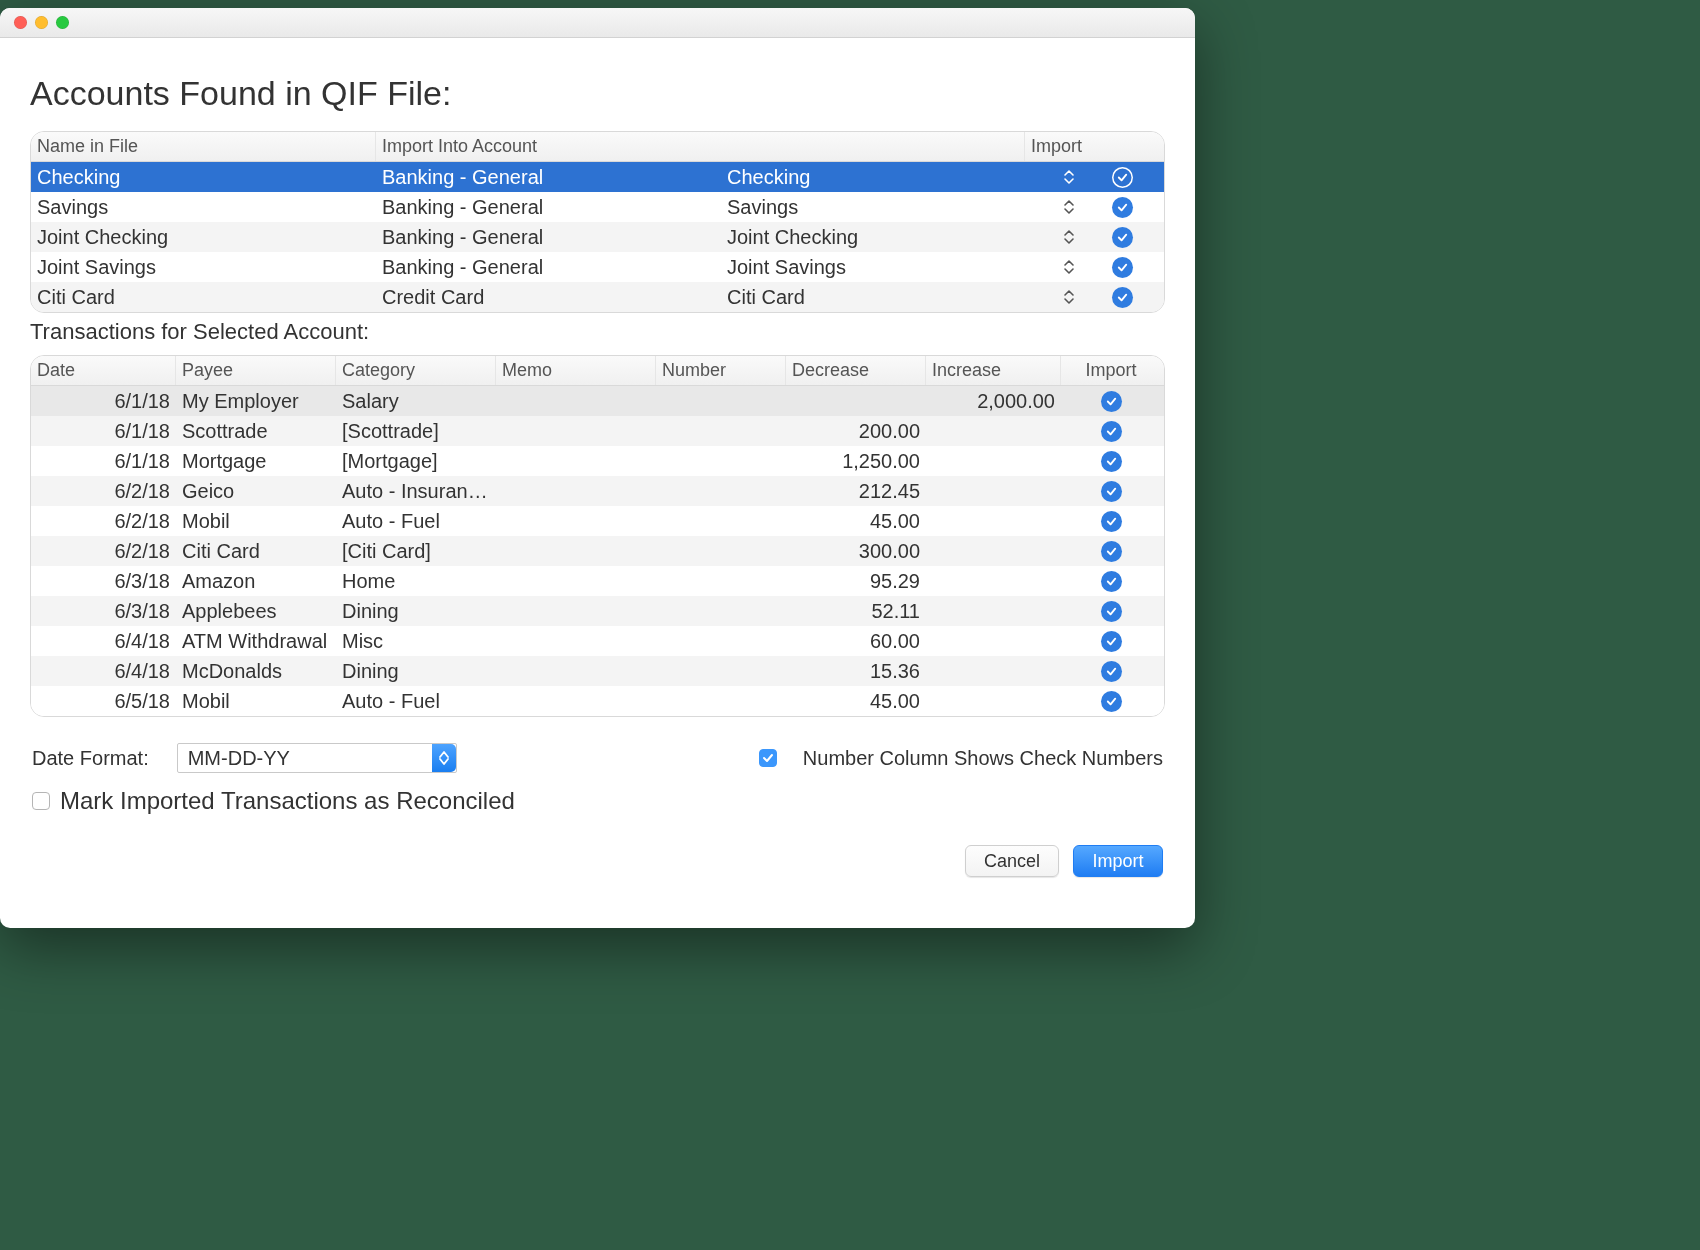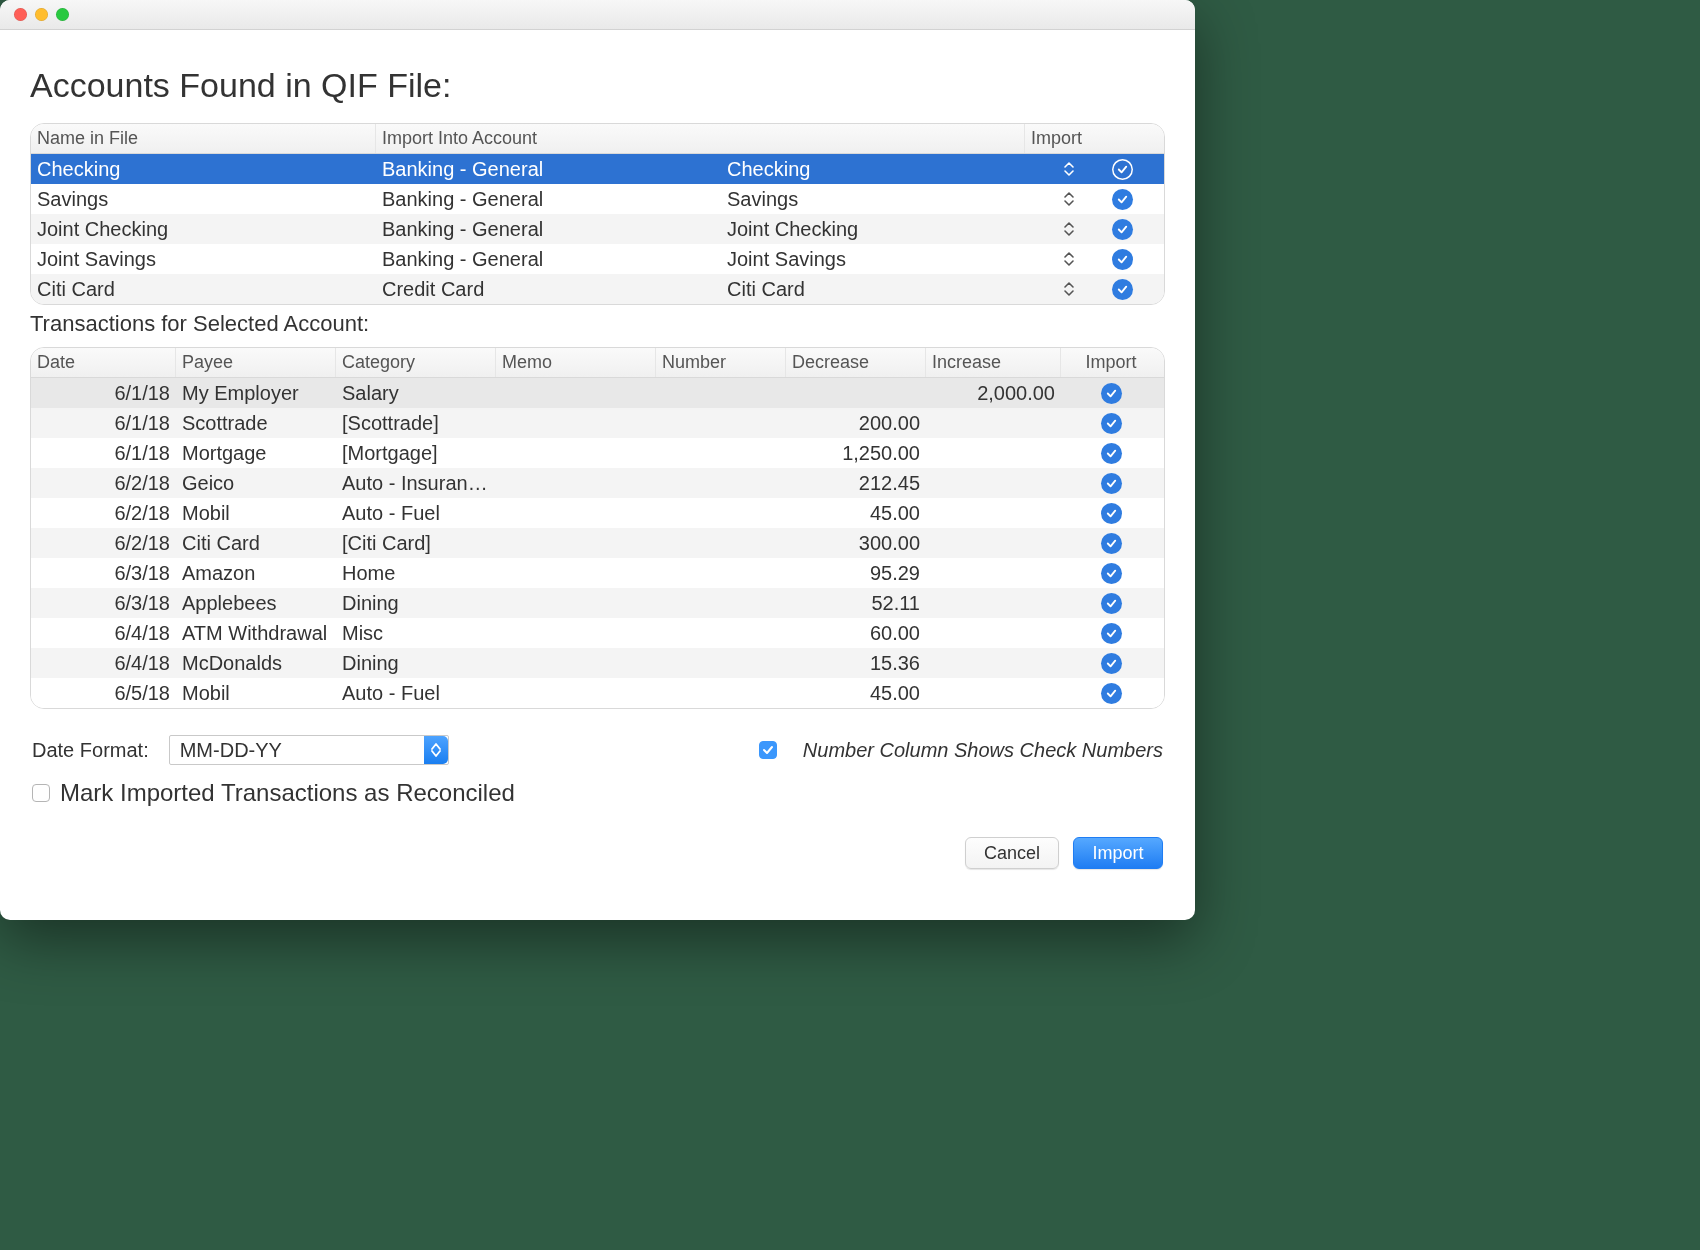--- a/index.html
+++ b/index.html
@@ -26,21 +26,21 @@
   body {
     width: 1700px;
     height: 1250px;
     background: var(--page-bg);
     font-family: -apple-system, "Helvetica Neue", Helvetica, Arial, sans-serif;
     color: var(--text);
     overflow: hidden;
   }
   .window {
     position: absolute;
-    left: 0; top: 0;
+    left: 0; top: 8px;
     width: 1195px;
     height: 920px;
     background: #fff;
     border-radius: 10px;
     box-shadow: 0 20px 60px rgba(0,0,0,0.45);
     overflow: hidden;
     display: flex;
     flex-direction: column;
   }
   .titlebar {
@@ -121,21 +121,21 @@
   .trans-tbl .cell.decrease, .trans-tbl .cell.increase { text-align:right; padding-right:6px; }
   .trans-tbl .cell.importc { display:flex; justify-content:center; }
   .trans-tbl .header .cell:last-child { text-align:center; }
 
   
   .options {
     display:flex; align-items:center; gap:18px;
     padding: 26px 2px 0 2px;
     font-size: 20px;
   }
-  .options .left { display:flex; align-items:center; gap:20px; }
+  .options .left { display:flex; align-items:center; gap:28px; }
   .options .spacer { flex:1; }
   .select-wrap {
     position:relative;
     height:30px;
     width:280px;
     border:1px solid #c9c9c9;
     border-radius:2px;
     display:flex; align-items:center;
     padding-left:10px;
     background:#fff;
@@ -510,21 +510,21 @@
             <svg width="10" height="7" viewBox="0 0 10 7">
                 <path d="M1 6 L5 1 L9 6" stroke="#fff" stroke-width="1.8" fill="none" stroke-linecap="round" stroke-linejoin="round"></path>
               </svg>
             <svg width="10" height="7" viewBox="0 0 10 7">
                 <path d="M1 1 L5 6 L9 1" stroke="#fff" stroke-width="1.8" fill="none" stroke-linecap="round" stroke-linejoin="round"></path>
               </svg>
           </div>
         </div>
       </div>
       <div class="spacer"></div>
-      <div style="display:flex;align-items:center;gap:26px;font-style:italic;">
+      <div style="display:flex;align-items:center;gap:26px;">
         <div class="checkbox checked">
           <svg viewBox="0 0 12 12">
               <path d="M2 6 L5 9 L10 3" stroke="#fff" stroke-width="2" fill="none" stroke-linecap="round" stroke-linejoin="round"></path>
             </svg>
         </div>
         <span>Number Column Shows Check Numbers</span>
       </div>
     </div>
 
     <div class="opt-row2">

